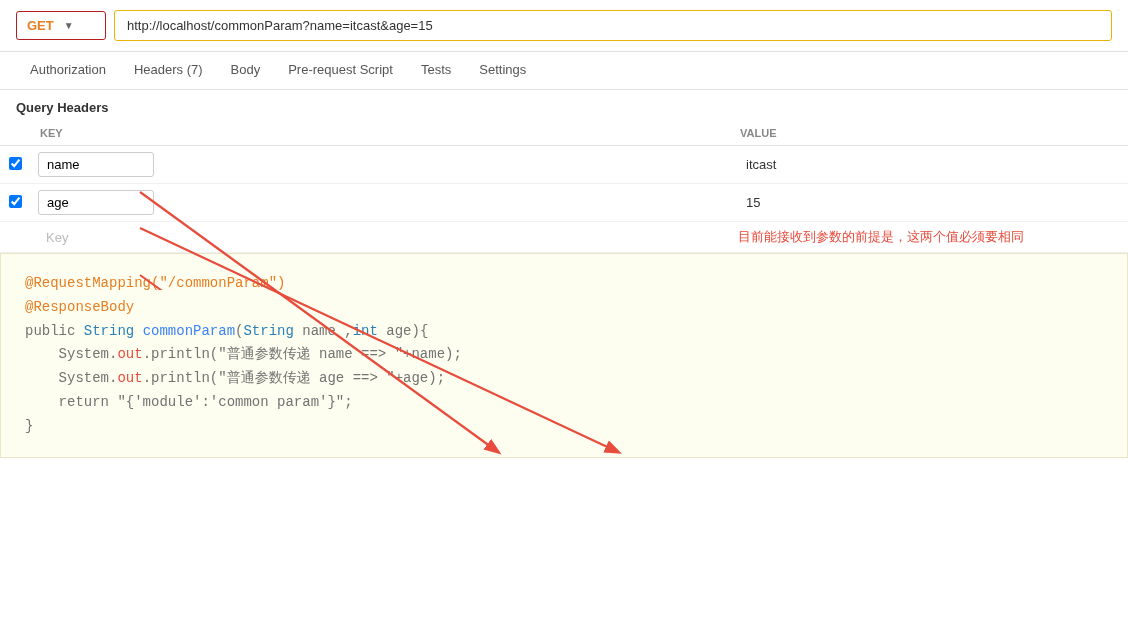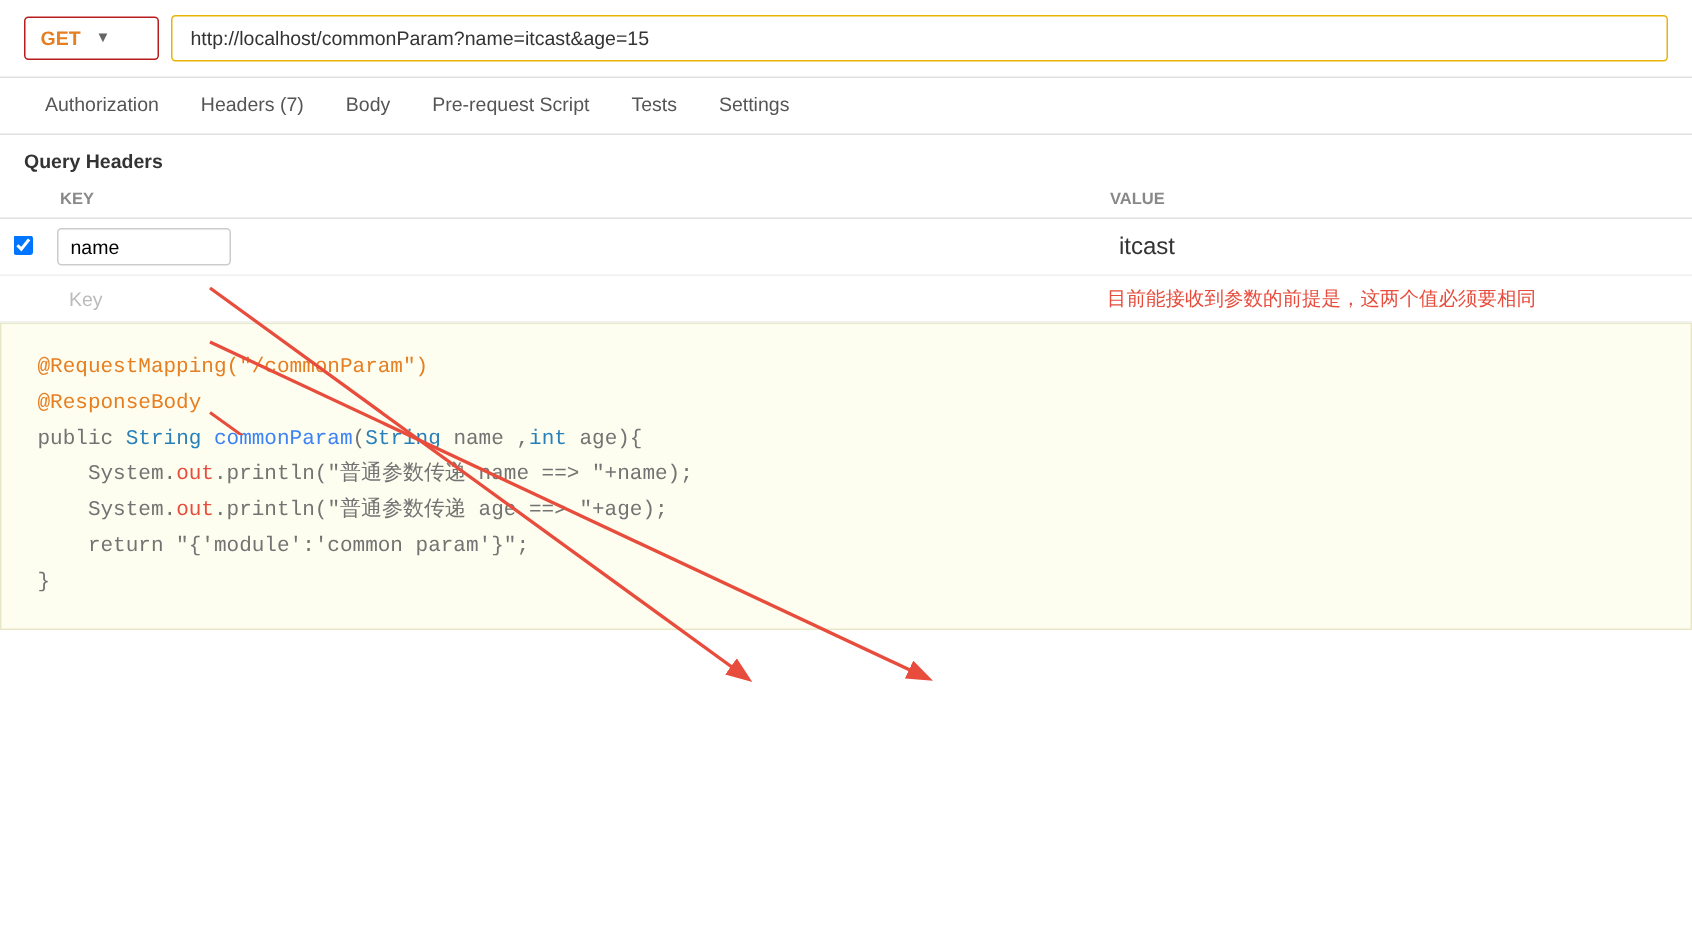--- a/index.html
+++ b/index.html
@@ -126,21 +126,21 @@
     .key-input, .value-input {
       border: 1px solid #ccc;
       border-radius: 3px;
       padding: 4px 8px;
       font-size: 13px;
       width: 116px;
       outline: none;
     }
 
     .value-display {
-      font-size: 16px;
+      font-size: 13px;
       color: #333;
       padding: 4px 8px;
     }
 
     .placeholder-text {
       color: #bbb;
       font-size: 13px;
       padding: 6px 8px;
     }
 
@@ -238,20 +238,31 @@
             <input type="checkbox" checked="" style="">
           </td>
           <td>
             <input class="key-input" type="text" value="name" style="">
           </td>
           <td>
             <span class="value-display">itcast</span>
           </td>
         </tr>
 
+        <tr class="param-row">
+          <td class="checkbox-cell">
+            <input type="checkbox" checked="" style="">
+          </td>
+          <td>
+            <input class="key-input" type="text" value="age" style="">
+          </td>
+          <td>
+            <span class="value-display">15</span>
+          </td>
+        </tr>
 
         <tr class="param-row">
           <td class="checkbox-cell"></td>
           <td>
             <span class="placeholder-text">Key</span>
           </td>
           <td>
             <span class="annotation-text">目前能接收到参数的前提是，这两个值必须要相同</span>
           </td>
         </tr>

